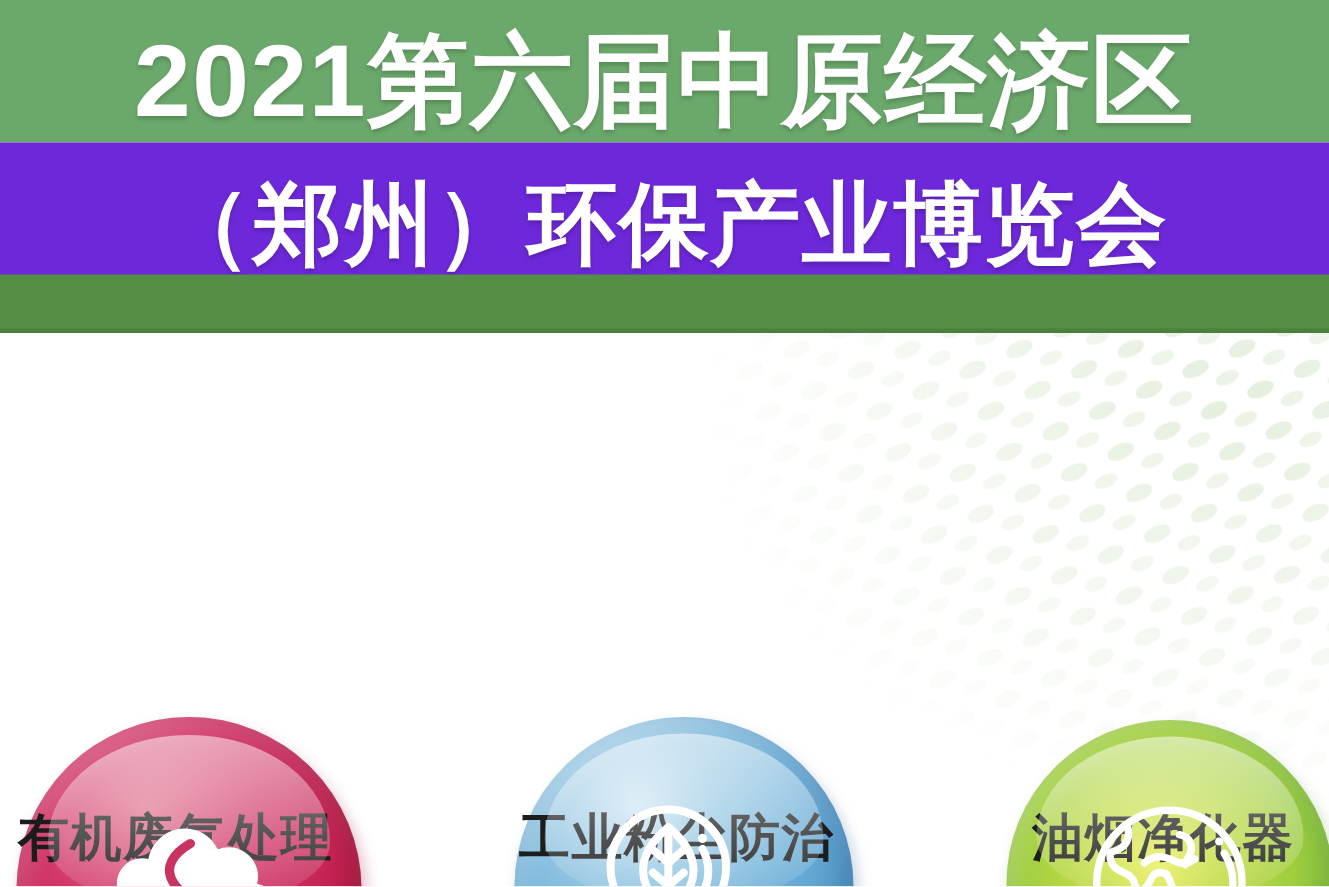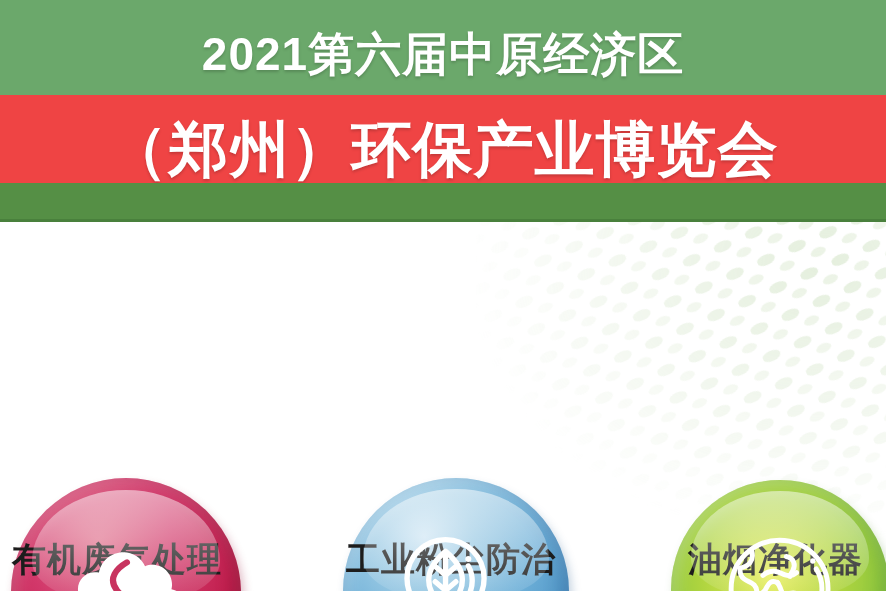--- a/index.html
+++ b/index.html
@@ -23,40 +23,40 @@
     overflow:hidden;
   }
   .band{
     position:absolute;left:0;width:886px;
     display:flex;align-items:center;justify-content:center;
   }
   .band-green-top{
     top:0;height:95px;background:#6BA86B;
   }
   .band-orange{
-    top:95px;height:112px;background:#ef4444;
+    top:95px;height:112px;background:#6d28d9;
   }
   .band-green-bottom{
     top:183px;height:39px;background:#558F45;
   }
   .band-green-bottom::after{
     content:"";position:absolute;left:0;bottom:0;width:100%;height:3px;
     background:#49803c;
   }
 
   .title-line{
     color:#ffffff;
     font-weight:700;
     letter-spacing:1px;
     white-space:nowrap;
     line-height:1;
     text-shadow:0 2px 3px rgba(0,0,0,0.18);
   }
   .title-line-1{
-    font-size:46px;
+    font-size:68px;
     transform:translateY(-2px);
     margin-top:16px;
   }
   .title-line-2{
     font-size:60px;
     transform:translateY(-1px);
   }
 
   
   .stage{

